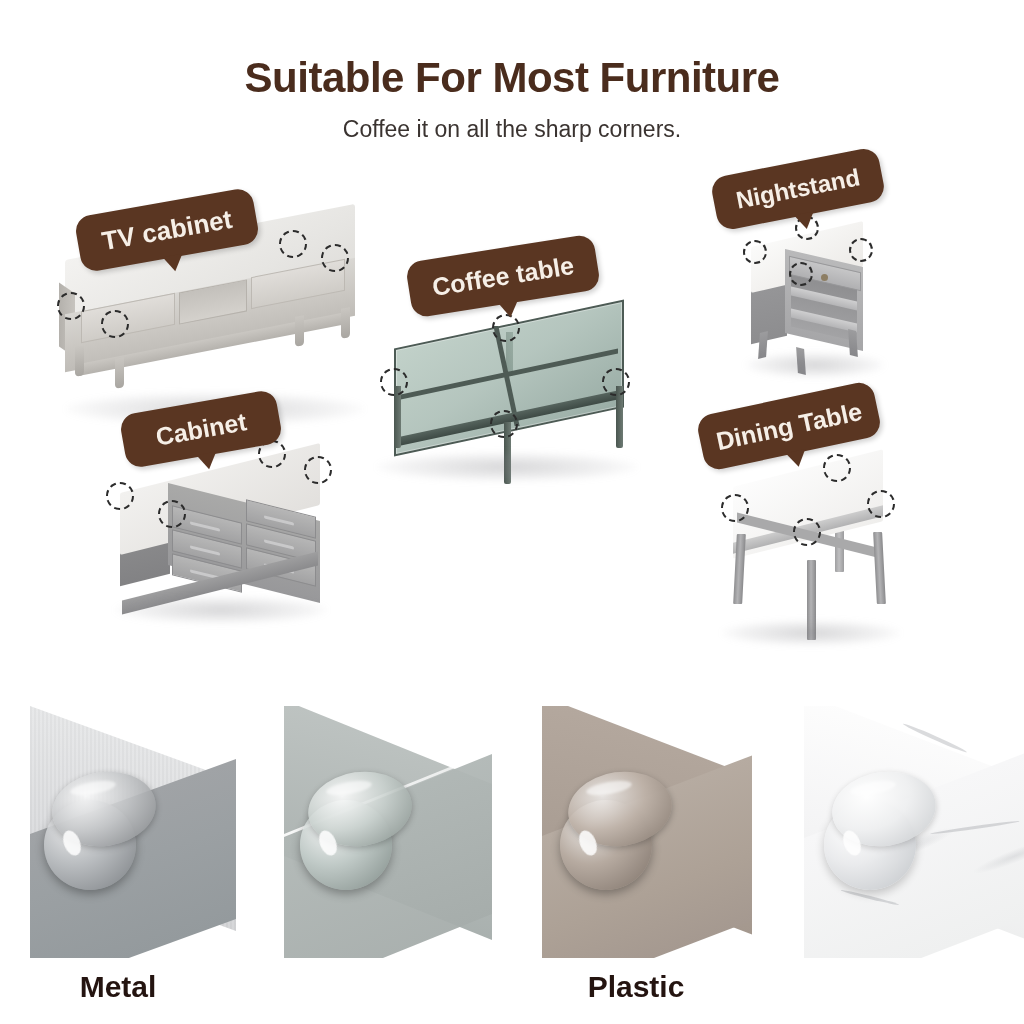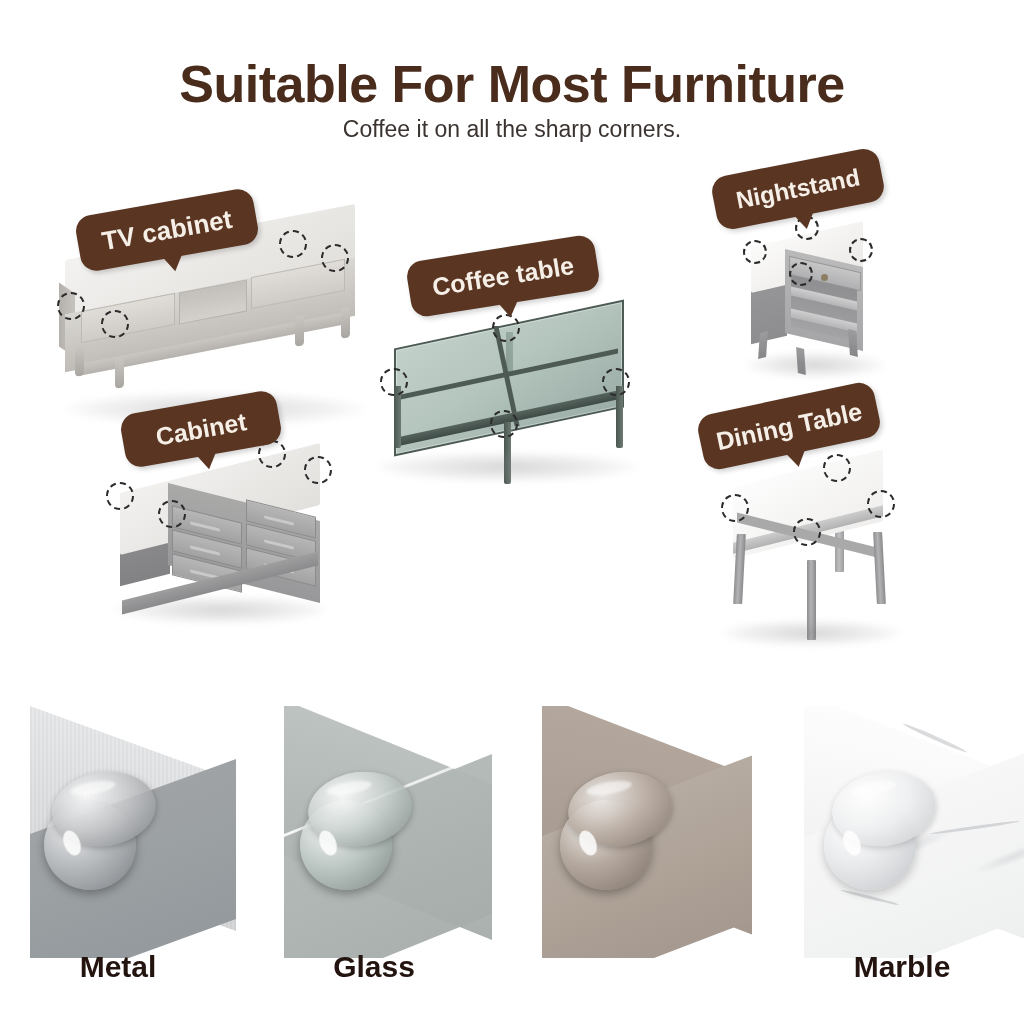--- a/index.html
+++ b/index.html
@@ -10,21 +10,21 @@
     overflow:hidden;
     position:relative;
   }
   .stage{position:absolute;inset:0;}
 
   
   .h-main{
     position:absolute;left:0;right:0;text-align:center;
     font-weight:bold;color:#4a2c1d;letter-spacing:-0.5px;
   }
-  #title-furniture{top:54px;font-size:52px;}
+  #title-furniture{top:54px;font-size:42px;}
   #subtitle-furniture{
     position:absolute;left:0;right:0;text-align:center;
     top:116px;font-size:23px;color:#3a3330;font-weight:normal;
   }
   #title-materials{top:648px;font-size:39px;}
 
   
   .scene{position:absolute;left:0;top:150px;width:1024px;height:490px;}
 
   .piece{position:absolute;}
@@ -354,21 +354,21 @@
 
   .g-plastic{left:44px;top:66px;}
   .g-plastic .disk{background:radial-gradient(ellipse at 35% 30%, rgba(255,255,255,.7) 0%, rgba(190,178,168,.9) 45%, rgba(130,118,108,.92) 100%);box-shadow:0 2px 6px rgba(0,0,0,.25);}
   .g-plastic .ball{background:radial-gradient(circle at 32% 30%, rgba(255,255,255,.72) 0%, rgba(183,171,161,.9) 42%, rgba(122,110,101,.93) 100%);box-shadow:0 4px 10px rgba(0,0,0,.3);}
 
   .g-marble{left:44px;top:66px;}
   .g-marble .disk{background:radial-gradient(ellipse at 35% 30%, rgba(255,255,255,.95) 0%, rgba(238,239,240,.9) 45%, rgba(196,199,202,.9) 100%);box-shadow:0 2px 6px rgba(0,0,0,.18);}
   .g-marble .ball{background:radial-gradient(circle at 32% 30%, rgba(255,255,255,.95) 0%, rgba(233,234,236,.92) 42%, rgba(188,192,196,.92) 100%);box-shadow:0 4px 10px rgba(0,0,0,.2);}
 
   .mcap{
-    position:absolute;top:244px;width:100%;text-align:center;
+    position:absolute;top:264px;width:100%;text-align:center;
     font-size:30px;font-weight:bold;color:#241410;
   }
 </style>
 </head>
 <body>
 
 <div class="stage">
 
   <div class="h-main" id="title-furniture">Suitable For Most Furniture</div>
   <div id="subtitle-furniture">Coffee it on all the sharp corners.</div>
@@ -522,43 +522,42 @@
       <div class="surf-top"></div>
       <div class="surf-front"></div>
       <div class="edge-line"></div>
       <div class="guard g-glass">
         <div class="ball"></div>
         <div class="disk"></div>
         <div class="hl2"></div>
         <div class="hl"></div>
       </div>
     </div>
-    <div class="mcap" style="left:256px;width:236px;">Glass</div>
 
     <div class="mpanel mp3">
       <div class="surf-top"></div>
       <div class="surf-front"></div>
       <div class="guard g-plastic">
         <div class="ball"></div>
         <div class="disk"></div>
         <div class="hl2"></div>
         <div class="hl"></div>
       </div>
     </div>
+    <div class="mcap" style="left:516px;width:240px;">Plastic</div>
 
     <div class="mpanel mp4">
       <div class="surf-top"></div>
       <div class="surf-front"></div>
       <div class="vein" style="left:120px;top:30px;width:70px;height:4px;transform:rotate(24deg);"></div>
       <div class="vein" style="left:150px;top:120px;width:90px;height:3px;transform:rotate(-8deg);"></div>
       <div class="vein" style="left:60px;top:190px;width:60px;height:3px;transform:rotate(14deg);"></div>
       <div class="guard g-marble">
         <div class="ball"></div>
         <div class="disk"></div>
         <div class="hl2"></div>
         <div class="hl"></div>
       </div>
     </div>
-    <div class="mcap" style="left:780px;width:244px;">Marble</div>
 
   </div>
 
 </div>
 
 </body></html>

